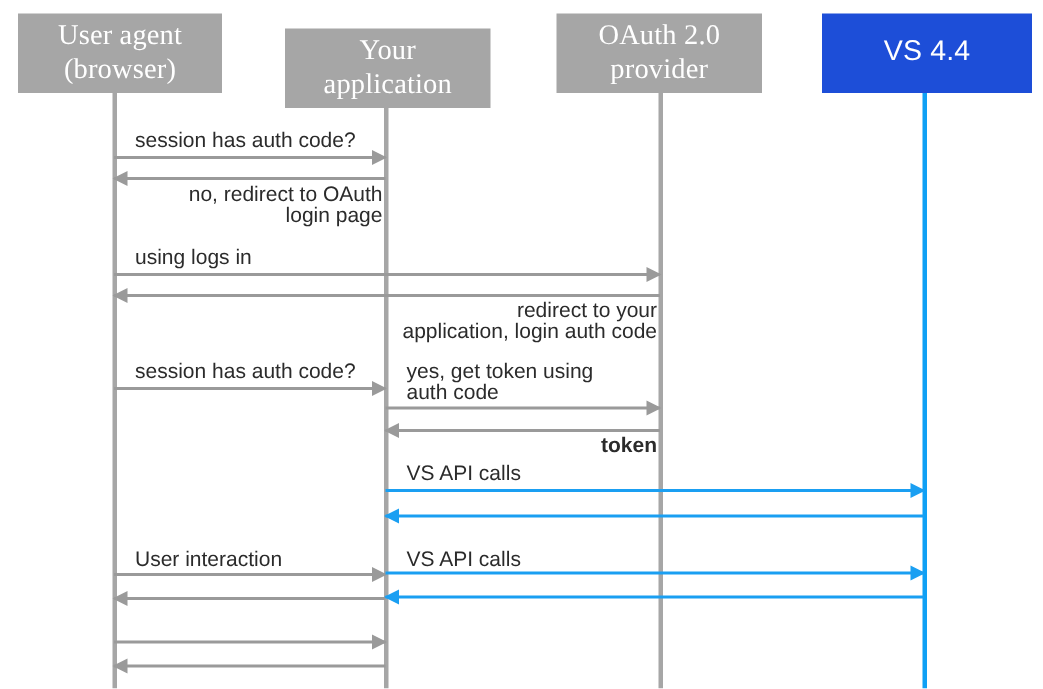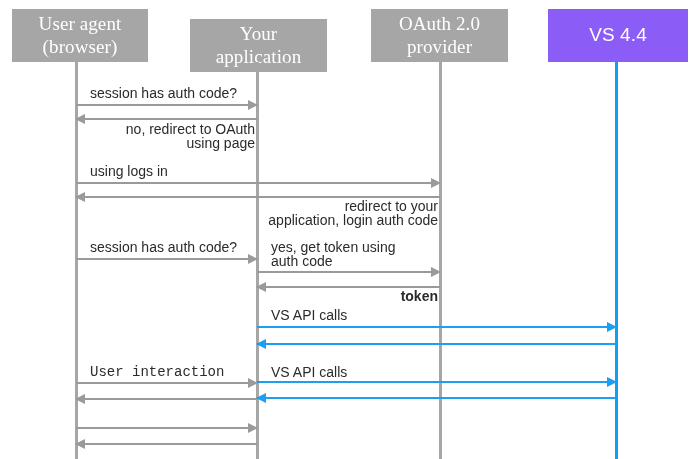--- a/index.html
+++ b/index.html
@@ -18,21 +18,21 @@
     color:#ffffff;
     font-size:19px;
     line-height:23px;
     letter-spacing:0.1px;
     box-sizing:border-box;
     padding:2px 6px 4px 6px;
     white-space:pre-line;
     user-select:none;
   }
   .participant.gray{background:#a6a6a6;font-family:Liberation Serif, serif;}
-  .participant.blue{background:#8b5cf6;}
+  .participant.blue{background:#1d4ed8;}
 
   
   .lifeline{
     position:absolute;
     width:3px;
     background:#a6a6a6;
   }
   .lifeline.blue{background:#0fa0f5;}
 
   
@@ -86,21 +86,21 @@
     <div class="msg right" style="left: 76px; width: 181px; top: 104px;">
       <div class="shaft"></div>
       <div class="head"></div>
     </div>
     <div class="msglabel left-align" style="top: 86px; left: 90px; width: 271px;">session has auth code?</div>
     <div class="msg left" style="left: 76px; width: 181px; top: 118px;">
       <div class="shaft"></div>
       <div class="head"></div>
     </div>
     <div class="msglabel right-align" style="top: 122px; left: 80px; width: 175px;">no, redirect to OAuth
-using page</div>
+login page</div>
     <div class="msg right" style="left: 76px; width: 364px; top: 182px;">
       <div class="shaft"></div>
       <div class="head"></div>
     </div>
     <div class="msglabel left-align" style="top: 164px; left: 90px; width: 454px;">using logs in</div>
     <div class="msg left" style="left: 76px; width: 364px; top: 196px;">
       <div class="shaft"></div>
       <div class="head"></div>
     </div>
     <div class="msglabel right-align" style="top: 199px; left: 80px; width: 358px;">redirect to your
@@ -127,21 +127,21 @@
     </div>
     <div class="msglabel left-align" style="top: 308px; left: 271px; width: 449px;">VS API calls</div>
     <div class="msg left blue" style="left: 257px; width: 359px; top: 343px;">
       <div class="shaft"></div>
       <div class="head"></div>
     </div>
     <div class="msg right" style="left: 76px; width: 181px; top: 382px;">
       <div class="shaft"></div>
       <div class="head"></div>
     </div>
-    <div class="msglabel left-align" style="top: 365px; left: 90px; width: 271px; font-family: Liberation Mono, monospace;">User interaction</div>
+    <div class="msglabel left-align" style="top: 365px; left: 90px; width: 271px;">User interaction</div>
     <div class="msg right blue" style="left: 257px; width: 359px; top: 381px;">
       <div class="shaft"></div>
       <div class="head"></div>
     </div>
     <div class="msglabel left-align" style="top: 365px; left: 271px; width: 449px;">VS API calls</div>
     <div class="msg left" style="left: 76px; width: 181px; top: 398px;">
       <div class="shaft"></div>
       <div class="head"></div>
     </div>
     <div class="msg left blue" style="left: 257px; width: 359px; top: 397px;">

